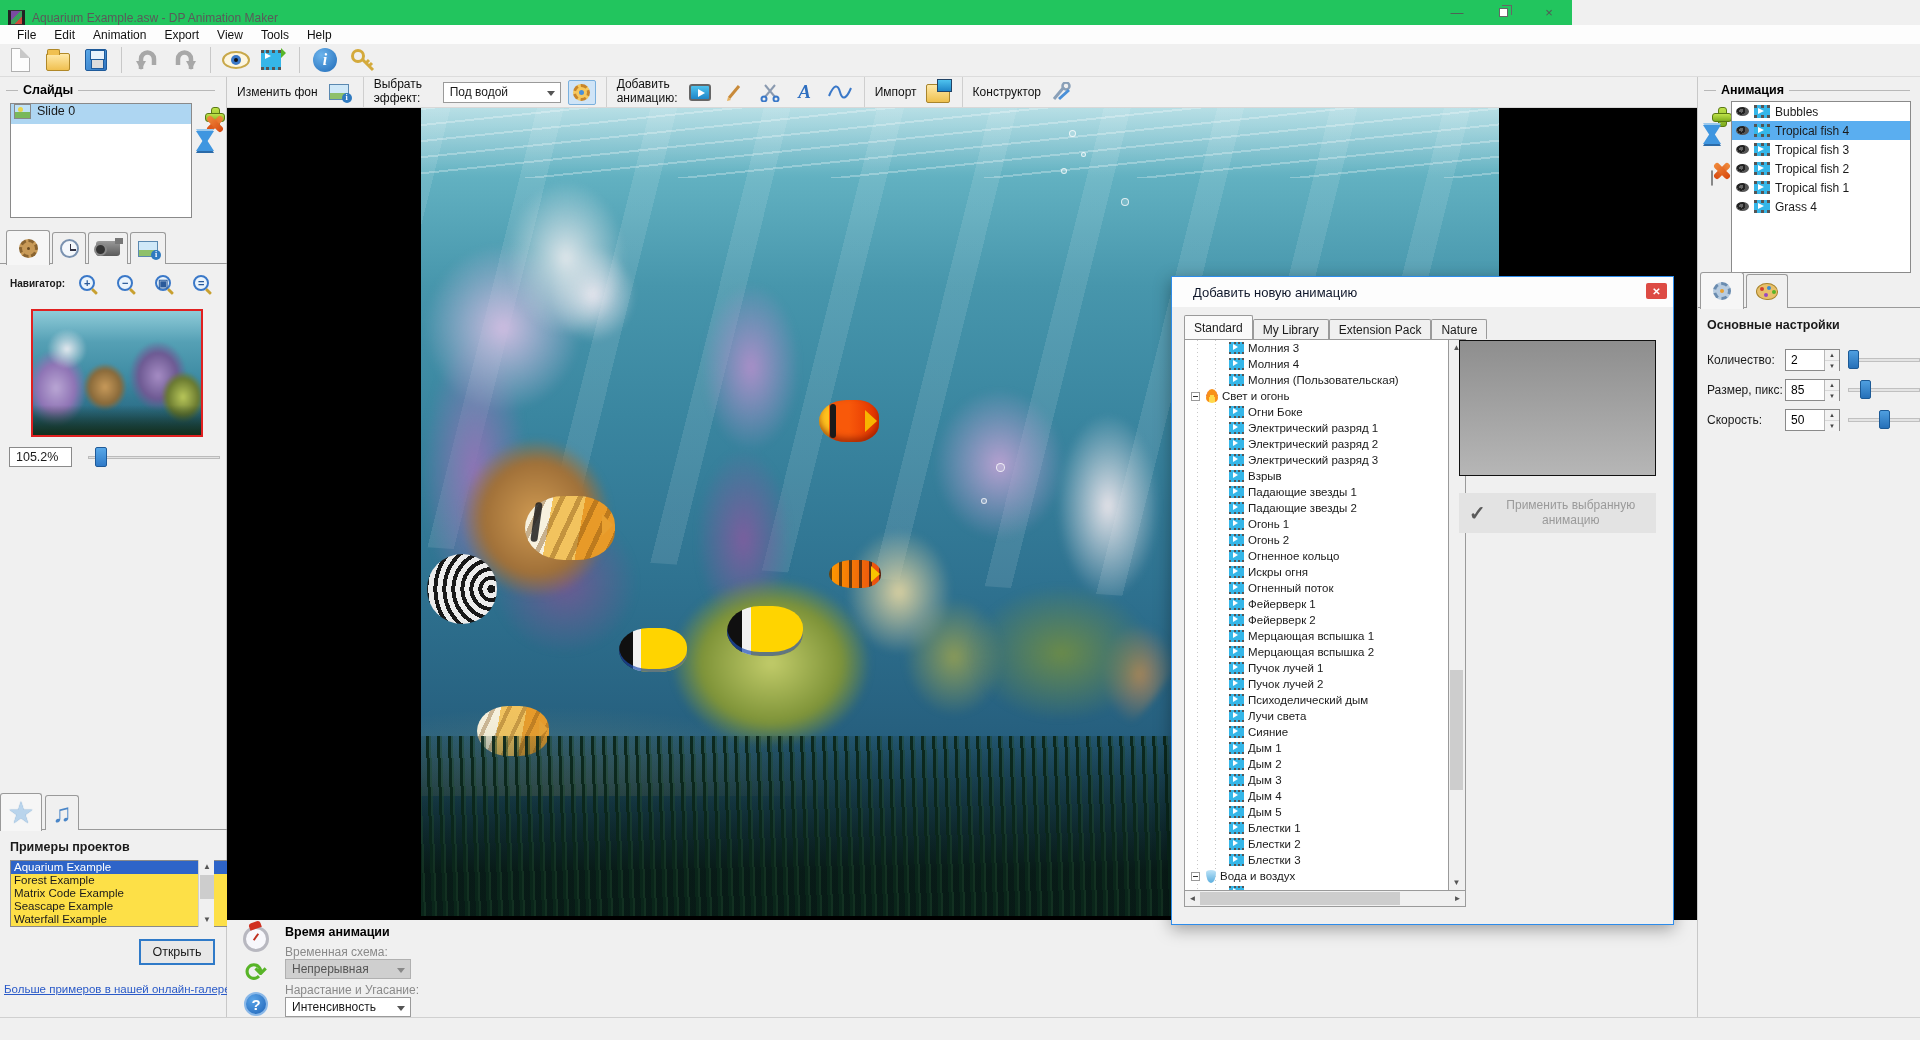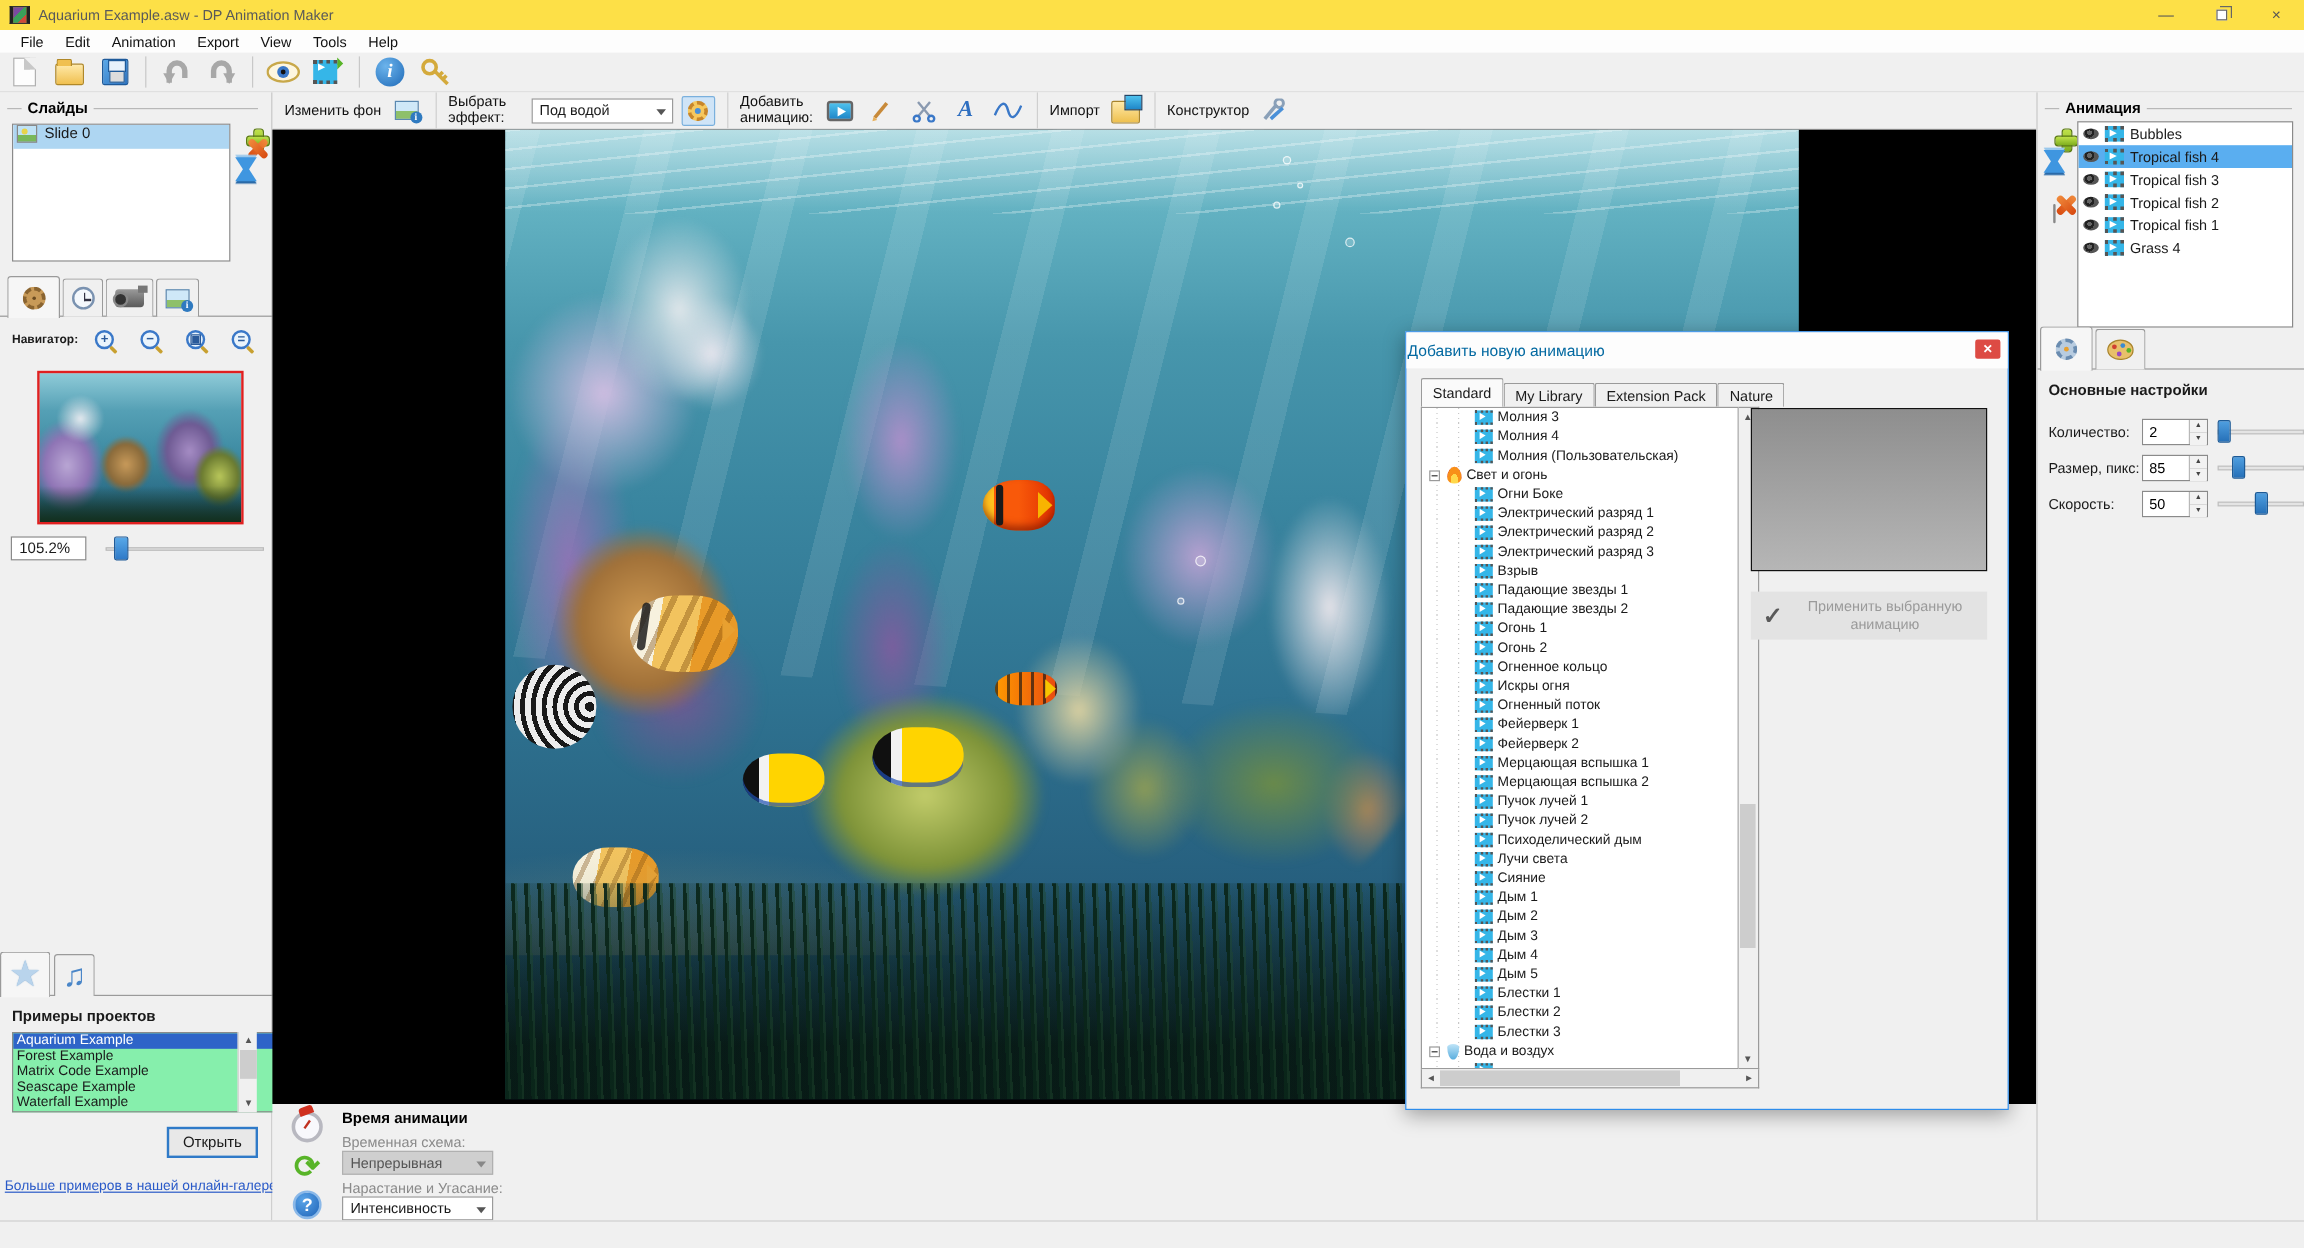--- a/index.html
+++ b/index.html
@@ -1,20 +1,20 @@
 <!DOCTYPE html>
 <html><head>
 <meta charset="utf-8">
 <style>
   * { margin:0; padding:0; box-sizing:border-box; }
   html,body { width:1920px; height:1040px; overflow:hidden; }
   body { font-family:"Liberation Sans", sans-serif; font-size:12px; background:#f0f0f0; position:relative; color:#1a1a1a; }
 
   
-  .titlebar { position:absolute; left:0; top:0; width:1920px; height:25px; background:#fde047; display:flex; align-items:center; padding-left:8px; }
+  .titlebar { position:absolute; left:0; top:0; width:1572px; height:25px; background:#22c55e; display:flex; align-items:flex-end; padding-left:8px; }
   .app-icon { width:17px; height:15px; background:linear-gradient(135deg,#7a4ba0 0 40%,#3aa05a 40% 70%,#d04a3a 70%); border:1px solid #333; border-left:3px solid #222; border-right:3px solid #222; margin-right:7px; }
   .title-text { color:#5a5a5a; font-size:12px; }
   .win-controls { position:absolute; right:0; top:0; height:25px; display:flex; }
   .win-btn { width:46px; height:25px; display:flex; align-items:center; justify-content:center; color:#555; font-size:13px; }
   .restore-glyph { width:9px; height:9px; border:1px solid #666; position:relative; background:#fff; }
   .restore-glyph::before { content:''; position:absolute; left:2px; top:-4px; width:9px; height:9px; border:1px solid #666; border-bottom:none; border-left:none; }
 
   
   .menubar { position:absolute; left:0; top:25px; width:1920px; height:19px; background:#fdfdfd; display:flex; align-items:center; padding-left:8px; gap:0; }
   .menu-item { padding:2px 9px; color:#111; }
@@ -107,21 +107,21 @@
   .zoom-track { position:absolute; left:79px; top:9px; width:132px; height:3px; background:#e2e2e2; border:1px solid #bbb; }
   .zoom-thumb { position:absolute; left:86px; top:0; width:12px; height:20px; background:linear-gradient(180deg,#58a8e8,#2f7ac8); border:1px solid #1f5a98; border-radius:2px; }
 
   
   .tabs-ex { position:absolute; left:0; top:716px; width:227px; height:37px; border-bottom:1px solid #9a9a9a; }
   .extab { position:absolute; top:2px; height:35px; background:#f0f0f0; border:1px solid #9a9a9a; border-bottom:none; border-radius:3px 3px 0 0; display:flex; align-items:center; justify-content:center; }
   .extab.active { background:#f6f6f6; top:0; height:38px; z-index:2; }
   .star-glyph { color:#b9d4ec; font-size:30px; line-height:26px; text-shadow:0 0 1px #6a9ac8; }
   .note-glyph { color:#4a86c8; font-size:26px; line-height:26px; }
   .examples-title { position:absolute; left:10px; top:763px; font-weight:bold; font-size:12.5px; }
-  .examples-box { position:absolute; left:10px; top:783px; width:237px; height:67px; background:#86efac; border:1px solid #8a8a8a; overflow:hidden; }
+  .examples-box { position:absolute; left:10px; top:783px; width:237px; height:67px; background:#fde047; border:1px solid #8a8a8a; overflow:hidden; }
   .ex-row { height:13px; font-size:11.5px; padding-left:3px; white-space:nowrap; }
   .ex-row.selected { background:#2e64c8; color:#fff; }
   .ex-scroll { position:absolute; right:0; top:0; width:16px; height:65px; background:#f0f0f0; border-left:1px solid #d0d0d0; }
   .ex-scroll .sArrow { width:16px; height:14px; color:#555; font-size:8px; text-align:center; line-height:14px; }
   .ex-scroll .sThumb { position:absolute; left:1px; top:15px; width:14px; height:24px; background:#cdcdcd; }
   .open-btn { position:absolute; left:139px; top:862px; width:76px; height:26px; background:#e8e8e8; border:2px solid #2f7ac8; font-size:12.5px; display:flex; align-items:center; justify-content:center; }
   .gallery-link { position:absolute; left:4px; top:906px; font-size:11.5px; color:#2a5ac8; text-decoration:underline; white-space:nowrap; }
 
   
   .canvas-black { position:absolute; left:227px; top:108px; width:1470px; height:812px; background:#000; overflow:hidden; }
@@ -198,21 +198,21 @@
   .spin { position:absolute; left:78px; top:0; width:55px; height:22px; border:1px solid #8a8a8a; background:#fff; display:flex; }
   .spin input { width:38px; border:none; outline:none; font-size:12px; padding-left:5px; font-family:"Liberation Sans",sans-serif; }
   .spin .btns { width:15px; border-left:1px solid #b8b8b8; display:flex; flex-direction:column; }
   .spin .btns div { flex:1; font-size:6px; color:#444; text-align:center; line-height:10px; border-bottom:1px solid #d8d8d8; background:#f2f2f2; }
   .spin .btns div:last-child { border-bottom:none; }
   .sld-track { position:absolute; left:141px; top:9px; width:72px; height:4px; background:#e4e4e4; border:1px solid #c0c0c0; }
   .sld-thumb { position:absolute; top:1px; width:11px; height:19px; background:linear-gradient(180deg,#4f9fe0,#2670b8); border:1px solid #1c5a96; border-radius:2px; }
 
   
   .dialog { position:absolute; left:1171px; top:276px; width:503px; height:649px; background:#f0f0f0; border:1px solid #2d8ceb; box-shadow:0 4px 16px rgba(0,0,0,0.35); z-index:10; }
-  .dlg-title { position:absolute; left:0; top:0; width:100%; height:30px; background:#fdfdfd; display:flex; align-items:center; padding-left:1px; font-size:13px; color:#0369a1; }
+  .dlg-title { position:absolute; left:0; top:0; width:100%; height:30px; background:#fdfdfd; display:flex; align-items:center; padding-left:21px; font-size:13px; color:#0f172a; }
   .dlg-close { position:absolute; right:6px; top:6px; width:21px; height:16px; background:#dd4b44; border-radius:2px; color:#fff; font-size:10px; font-weight:bold; display:flex; align-items:center; justify-content:center; }
   .dlg-tabs { position:absolute; left:12px; top:40px; height:22px; display:flex; align-items:flex-end; }
   .dtab { padding:3px 9px; font-size:12px; background:#f0f0f0; border:1px solid #9a9a9a; border-bottom:none; border-radius:2px 2px 0 0; height:20px; }
   .dtab.active { background:#fafafa; height:24px; padding-top:5px; position:relative; z-index:2; }
   .tree { position:absolute; left:12px; top:62px; width:265px; height:552px; background:#fff; border:1px solid #9a9a9a; overflow:hidden;
     background-image:repeating-linear-gradient(180deg,#c8c8c8 0 1px, transparent 1px 4px), repeating-linear-gradient(180deg,#c8c8c8 0 1px, transparent 1px 4px);
     background-size:1px 100%,1px 100%; background-position:12px 0, 30px 0; background-repeat:no-repeat; }
   .tree-row { height:16px; display:flex; align-items:center; gap:4px; font-size:11.5px; white-space:nowrap; padding-left:44px; }
   .tree-row .film-icon { width:15px; height:12px; border-top:2.5px dotted #555; border-bottom:2.5px dotted #555; }
   .tree-row .film-icon::after { border-width:3px; border-left-width:5px; }

